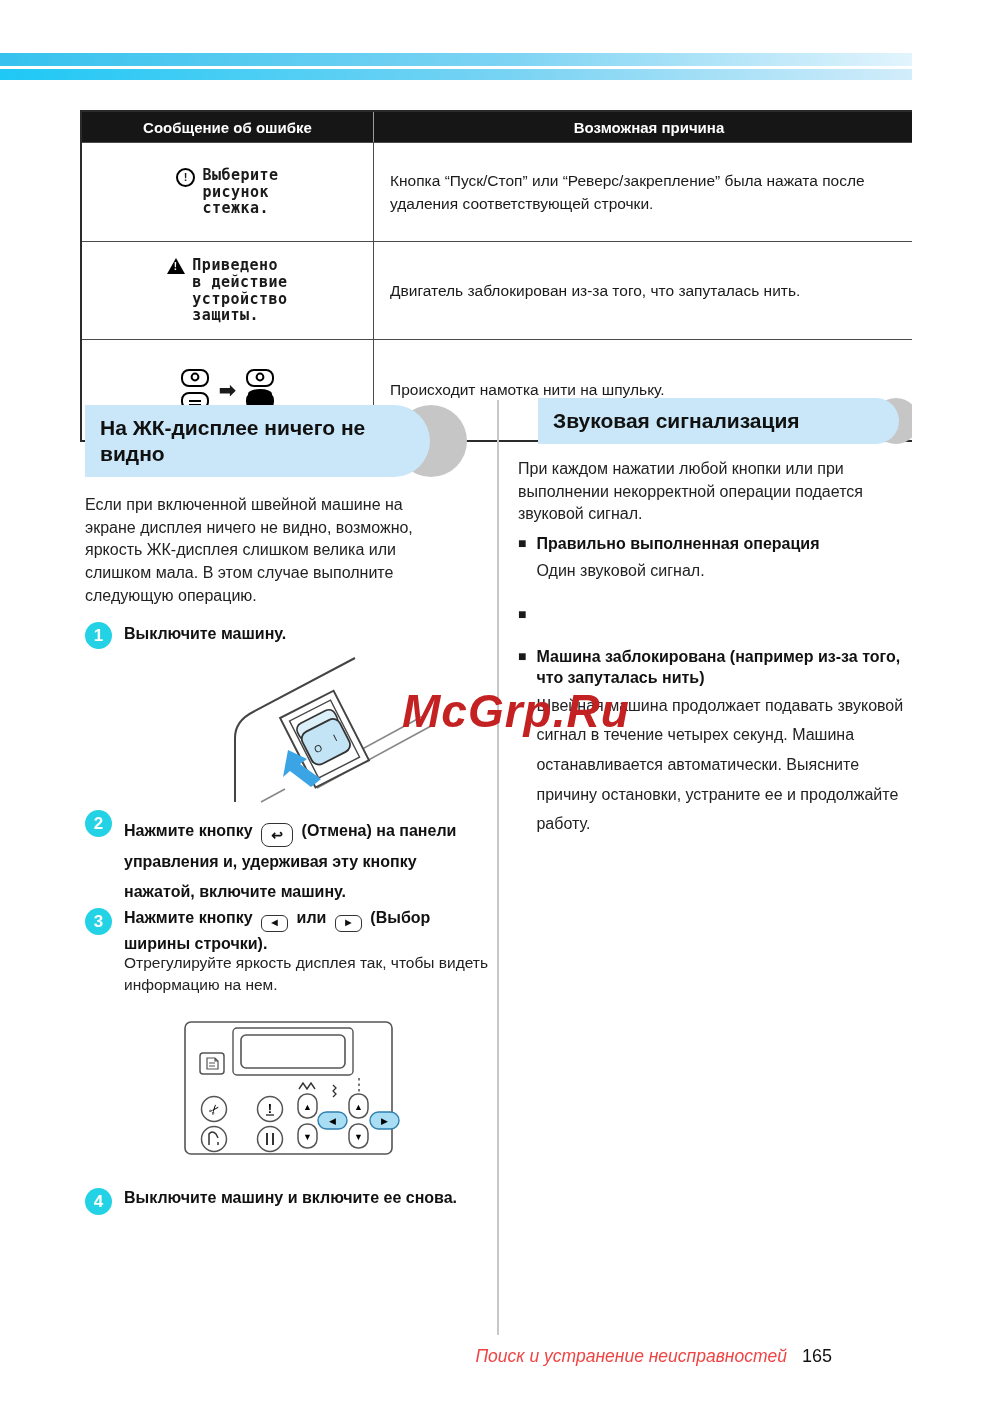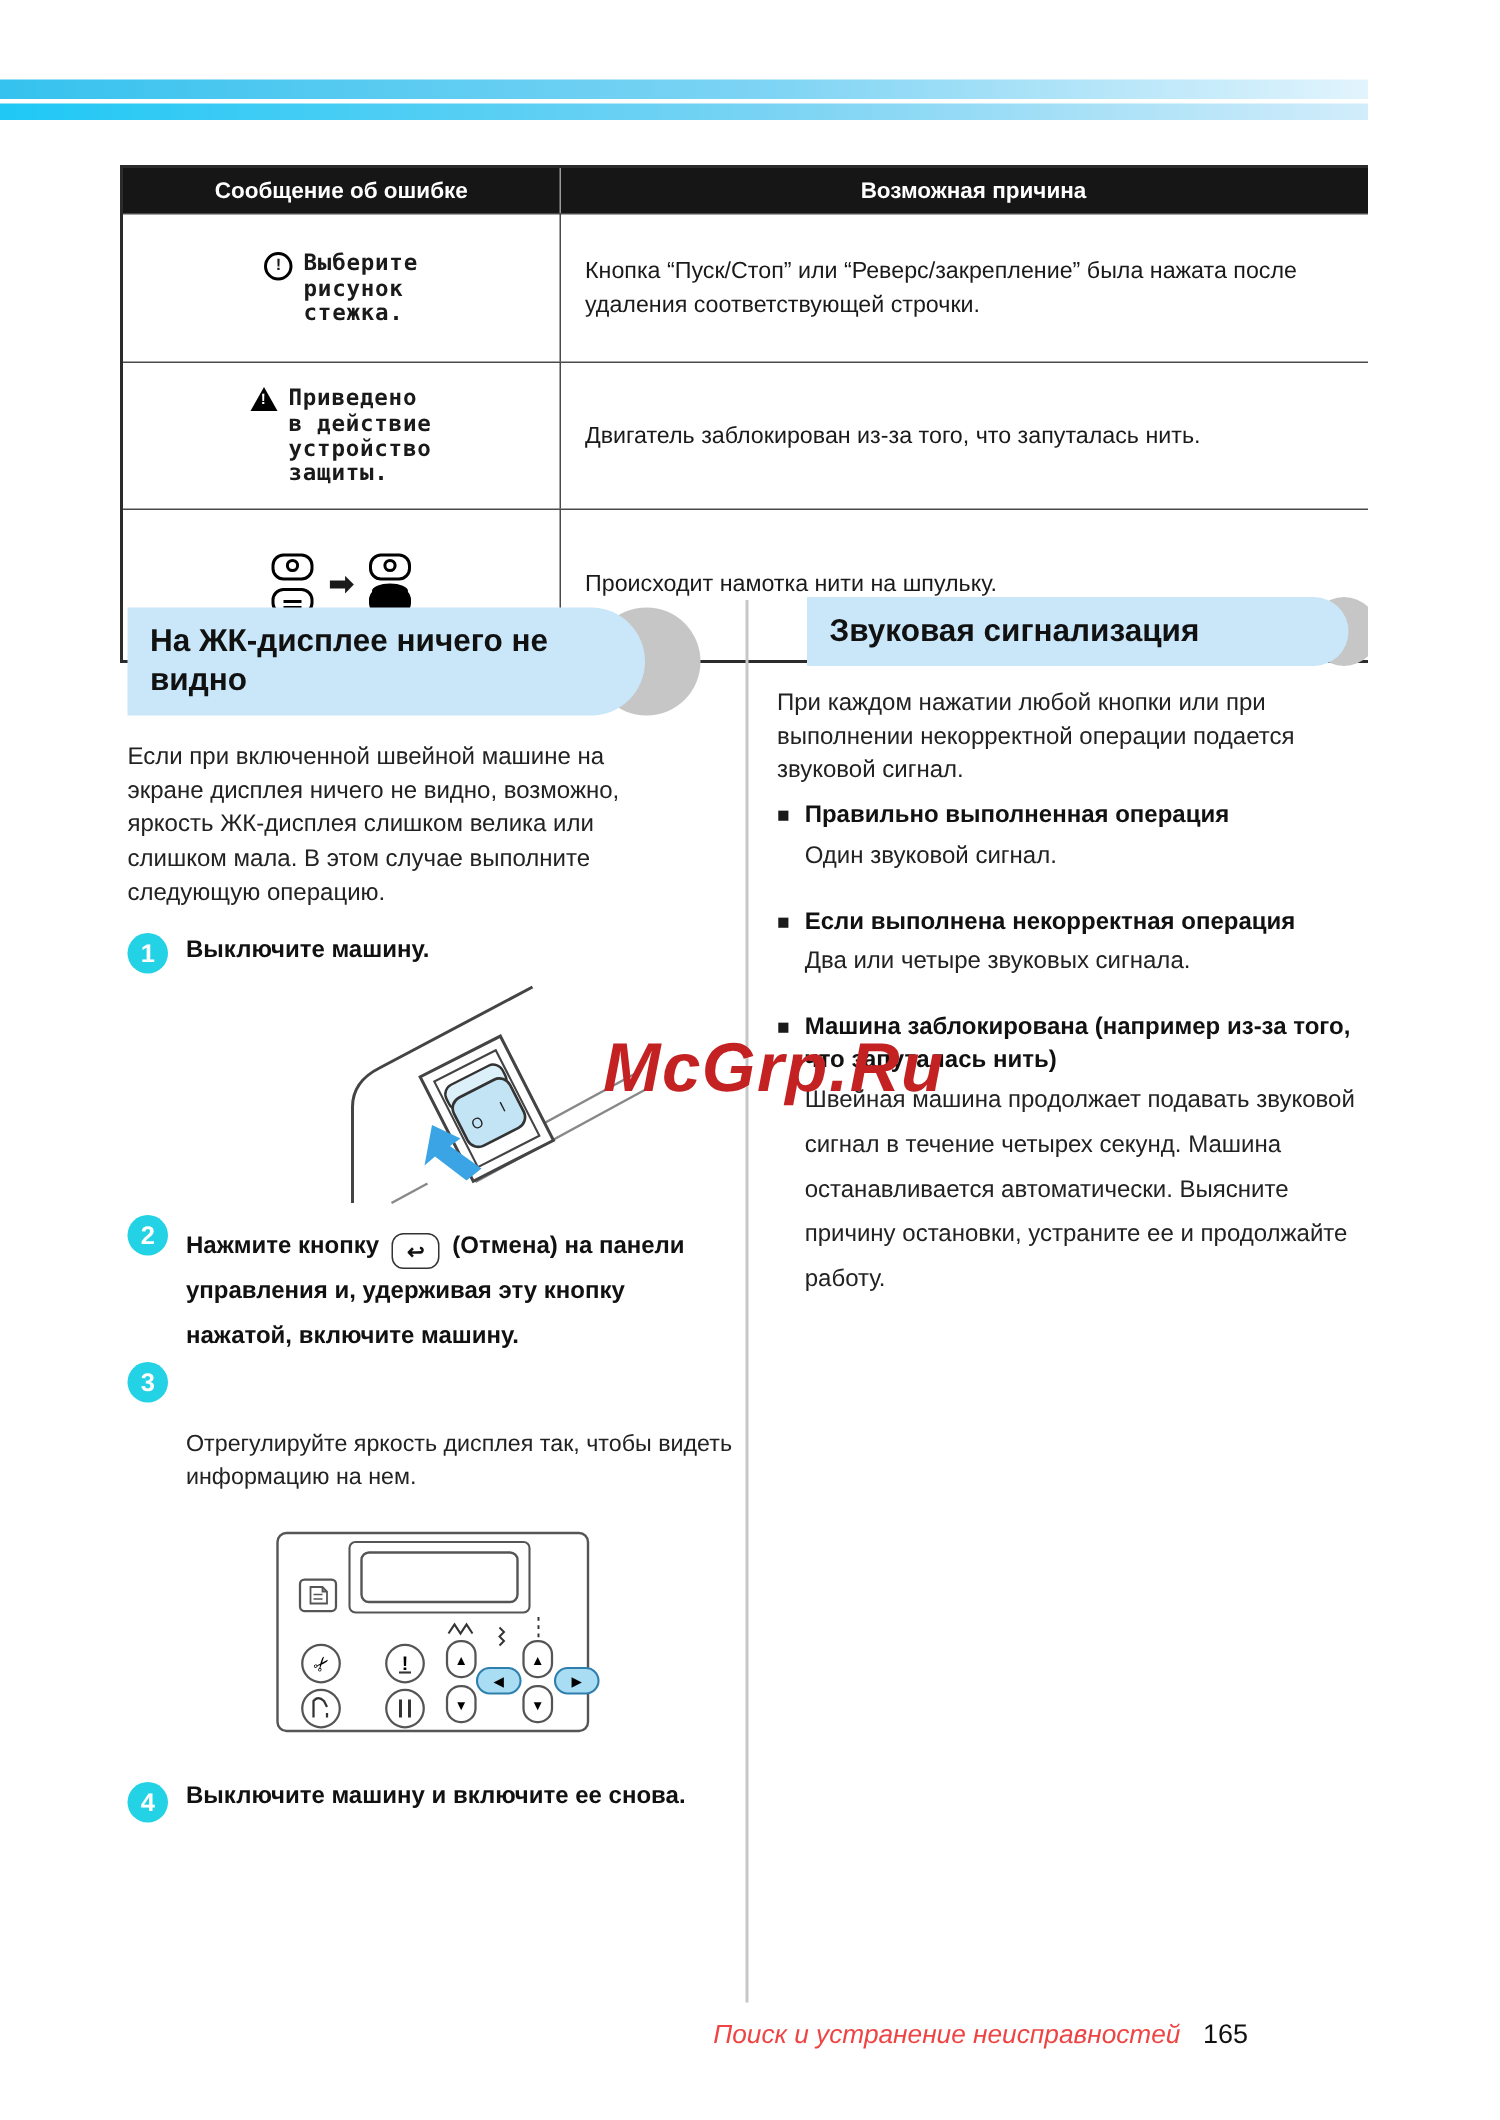--- a/index.html
+++ b/index.html
@@ -174,20 +174,27 @@
   </svg>
 
   <div class="stepnum" style="left:85px;top:810px;">2</div>
   <div class="steptext" style="left:124px;top:816px;width:364px;line-height:1.88;">
     <span>Нажмите кнопку</span>
     <span class="btn-return">↩</span>
     <span>(Отмена) на панели управления и, удерживая эту кнопку нажатой, включите машину.</span>
   </div>
 
   <div class="stepnum" style="left:85px;top:908px;">3</div>
+  <div class="steptext" style="left:124px;top:906px;width:364px;line-height:1.5;">
+    <span>Нажмите кнопку</span>
+    <span class="btn-arrow">◀</span>
+    <span>или</span>
+    <span class="btn-arrow">▶</span>
+    <span>(Выбор ширины строчки).</span>
+  </div>
   <div class="para" style="left:124px;top:952px;width:364px;font-size:15.5px;">Отрегулируйте яркость дисплея так, чтобы видеть информацию на нем.</div>
 
   <svg style="position:absolute;left:178px;top:1012px;" width="228" height="158" viewBox="0 0 228 158">
     <rect x="7" y="10" width="207" height="132" rx="6" fill="#fff" stroke="#555" stroke-width="1.6"></rect>
     <rect x="55" y="16" width="120" height="47" rx="4" fill="#fff" stroke="#555" stroke-width="1.4"></rect>
     <rect x="63" y="23" width="104" height="33" rx="5" fill="#fff" stroke="#555" stroke-width="1.6"></rect>
     <g>
       <rect x="22" y="41" width="24" height="21" rx="3" fill="#fff" stroke="#555" stroke-width="1.5"></rect>
       <path d="M29 46 h8 l3 3 v8 h-11 z M37 46 v3 h3" fill="none" stroke="#555" stroke-width="1.2"></path>
       <path d="M31 51 h6 M31 54 h6" stroke="#555" stroke-width="1"></path>
@@ -247,24 +254,20 @@
   <div class="bullets">
     <div class="bullet">
       <span class="sq">■</span>
       <div>
         <div class="head">Правильно выполненная операция</div>
         <div class="body">Один звуковой сигнал.</div>
       </div>
     </div>
     <div class="bullet">
       <span class="sq">■</span>
-      <div>
-        <div class="head">Если выполнена некорректная операция</div>
-        <div class="body">Два или четыре звуковых сигнала.</div>
-      </div>
     </div>
     <div class="bullet">
       <span class="sq">■</span>
       <div style="max-width:372px;">
         <div class="head">Машина заблокирована (например из-за того, что запуталась нить)</div>
         <div class="body loose">Швейная машина продолжает подавать звуковой сигнал в течение четырех секунд. Машина останавливается автоматически. Выясните причину остановки, устраните ее и продолжайте работу.</div>
       </div>
     </div>
   </div>
 

